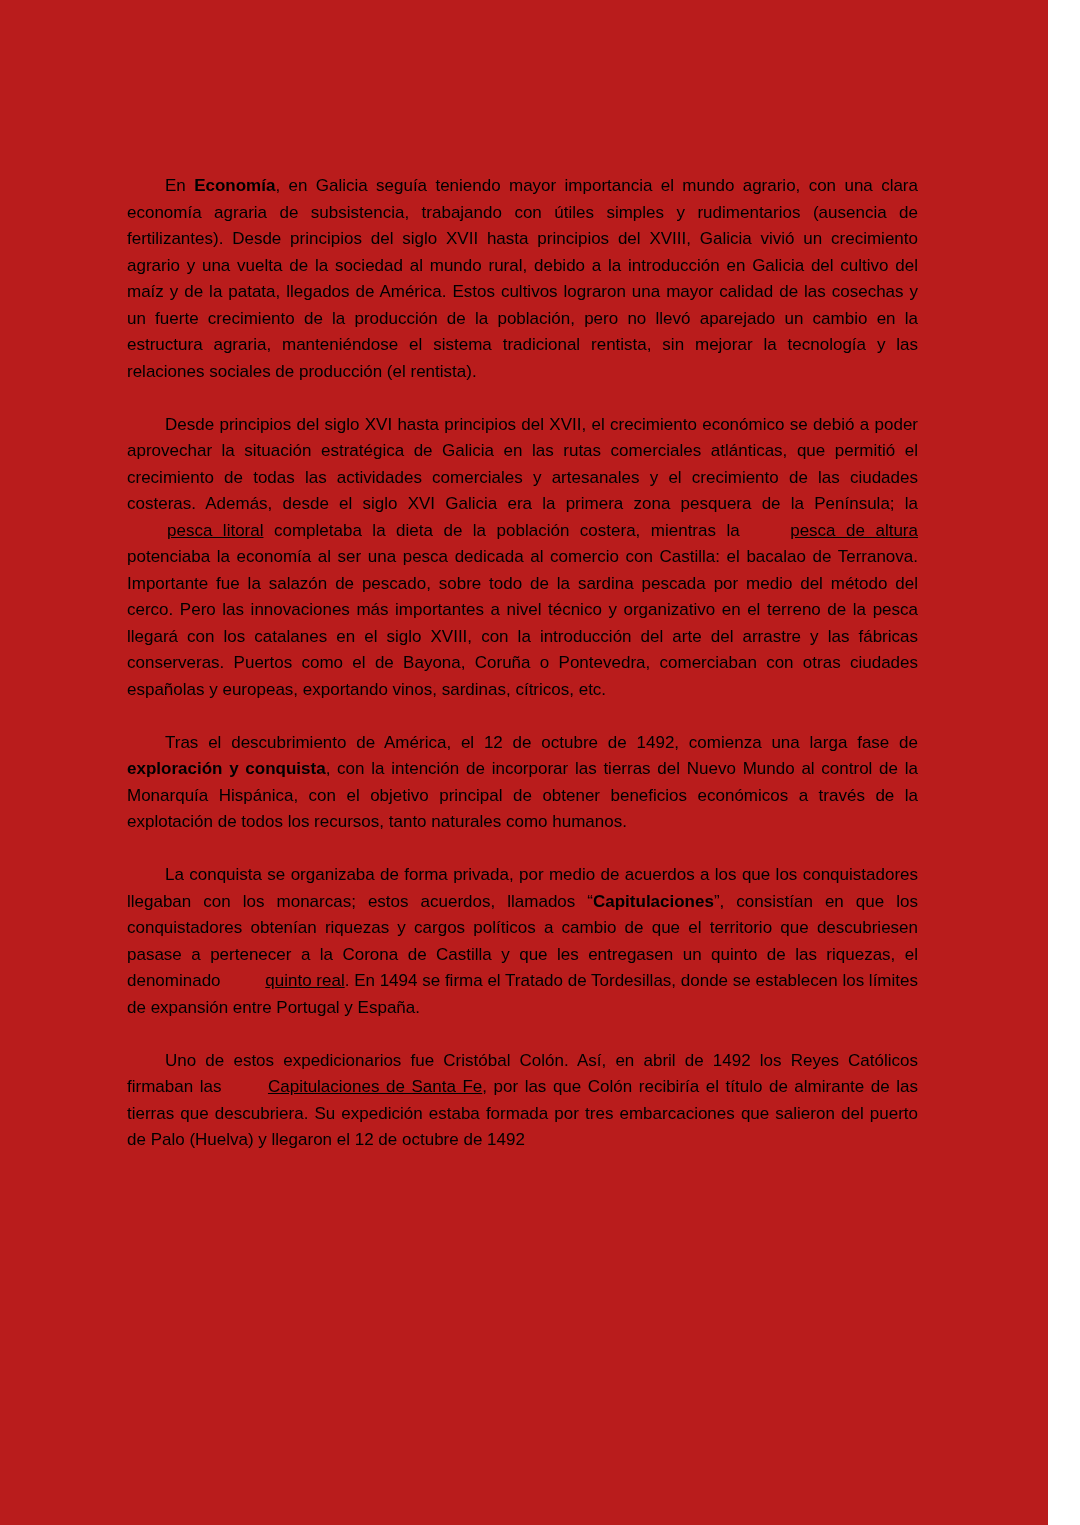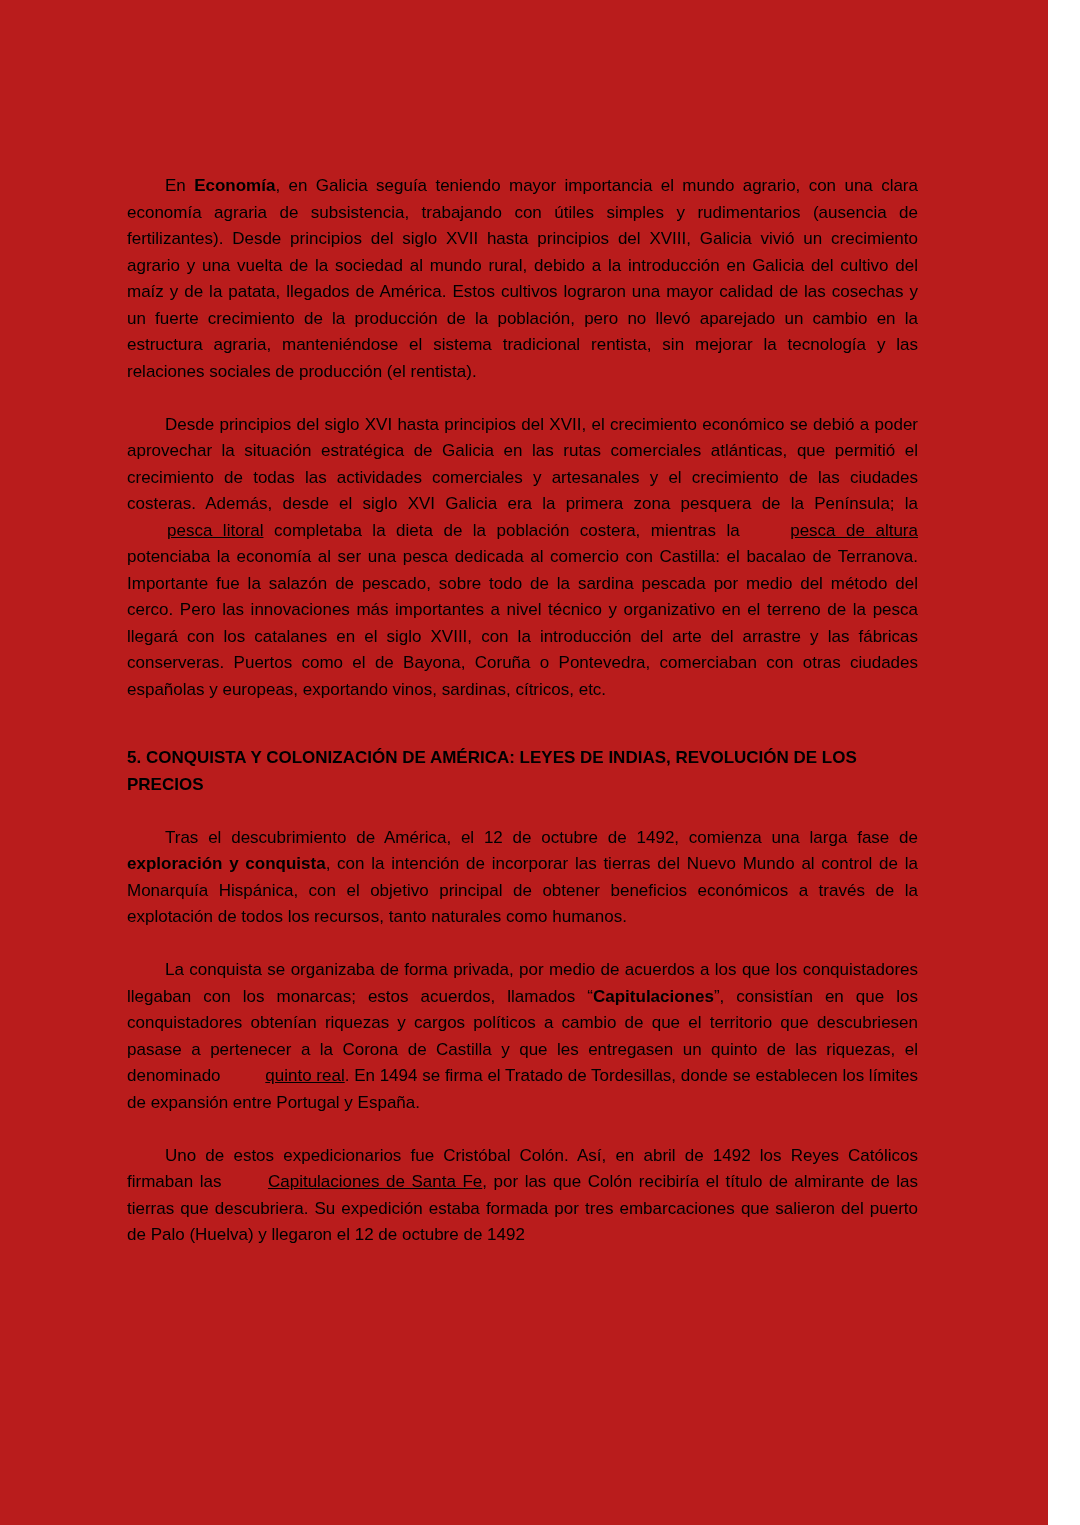--- a/index.html
+++ b/index.html
@@ -35,18 +35,17 @@
   .doc-body .bold { font-weight: bold; }
   .doc-body .underline { text-decoration: underline; margin-left: 40px; }
 </style>
 </head>
 <body>
 
 <div class="page">
   <div class="doc-body">
       <p class="paragraph"><span>En </span><span class="bold">Economía</span><span>, en Galicia seguía teniendo mayor importancia el mundo agrario, con una clara economía agraria de subsistencia, trabajando con útiles simples y rudimentarios (ausencia de fertilizantes). Desde principios del siglo XVII hasta principios del XVIII, Galicia vivió un crecimiento agrario y una vuelta de la sociedad al mundo rural, debido a la introducción en Galicia del cultivo del maíz y de la patata, llegados de América. Estos cultivos lograron una mayor calidad de las cosechas y un fuerte crecimiento de la producción de la población, pero no llevó aparejado un cambio en la estructura agraria, manteniéndose el sistema tradicional rentista, sin mejorar la tecnología y las relaciones sociales de producción (el rentista).</span></p>
       <p class="paragraph"><span>Desde principios del siglo XVI hasta principios del XVII, el crecimiento económico se debió a poder aprovechar la situación estratégica de Galicia en las rutas comerciales atlánticas, que permitió el crecimiento de todas las actividades comerciales y artesanales y el crecimiento de las ciudades costeras. Además, desde el siglo XVI Galicia era la primera zona pesquera de la Península; la </span><span class="underline">pesca litoral</span><span> completaba la dieta de la población costera, mientras la </span><span class="underline">pesca de altura</span><span> potenciaba la economía al ser una pesca dedicada al comercio con Castilla: el bacalao de Terranova. Importante fue la salazón de pescado, sobre todo de la sardina pescada por medio del método del cerco. Pero las innovaciones más importantes a nivel técnico y organizativo en el terreno de la pesca llegará con los catalanes en el siglo XVIII, con la introducción del arte del arrastre y las fábricas conserveras. Puertos como el de Bayona, Coruña o Pontevedra, comerciaban con otras ciudades españolas y europeas, exportando vinos, sardinas, cítricos, etc.</span></p>
-      <h2 class="heading"><span class="bold">5. CONQUISTA Y COLONIZACIÓN DE AMÉRICA: LEYES DE INDIAS, REVOLUCIÓN DE LOS PRECIOS</span></h2>
       <p class="paragraph"><span>Tras el descubrimiento de América, el 12 de octubre de 1492, comienza una larga fase de </span><span class="bold">exploración y conquista</span><span>, con la intención de incorporar las tierras del Nuevo Mundo al control de la Monarquía Hispánica, con el objetivo principal de obtener beneficios económicos a través de la explotación de todos los recursos, tanto naturales como humanos.</span></p>
       <p class="paragraph"><span>La conquista se organizaba de forma privada, por medio de acuerdos a los que los conquistadores llegaban con los monarcas; estos acuerdos, llamados “</span><span class="bold">Capitulaciones</span><span>”, consistían en que los conquistadores obtenían riquezas y cargos políticos a cambio de que el territorio que descubriesen pasase a pertenecer a la Corona de Castilla y que les entregasen un quinto de las riquezas, el denominado </span><span class="underline">quinto real</span><span>. En 1494 se firma el Tratado de Tordesillas, donde se establecen los límites de expansión entre Portugal y España.</span></p>
       <p class="paragraph"><span>Uno de estos expedicionarios fue Cristóbal Colón. Así, en abril de 1492 los Reyes Católicos firmaban las </span><span class="underline">Capitulaciones de Santa Fe</span><span>, por las que Colón recibiría el título de almirante de las tierras que descubriera. Su expedición estaba formada por tres embarcaciones que salieron del puerto de Palo (Huelva) y llegaron el 12 de octubre de 1492</span></p>
     </div>
 </div>
 
 </body></html>

